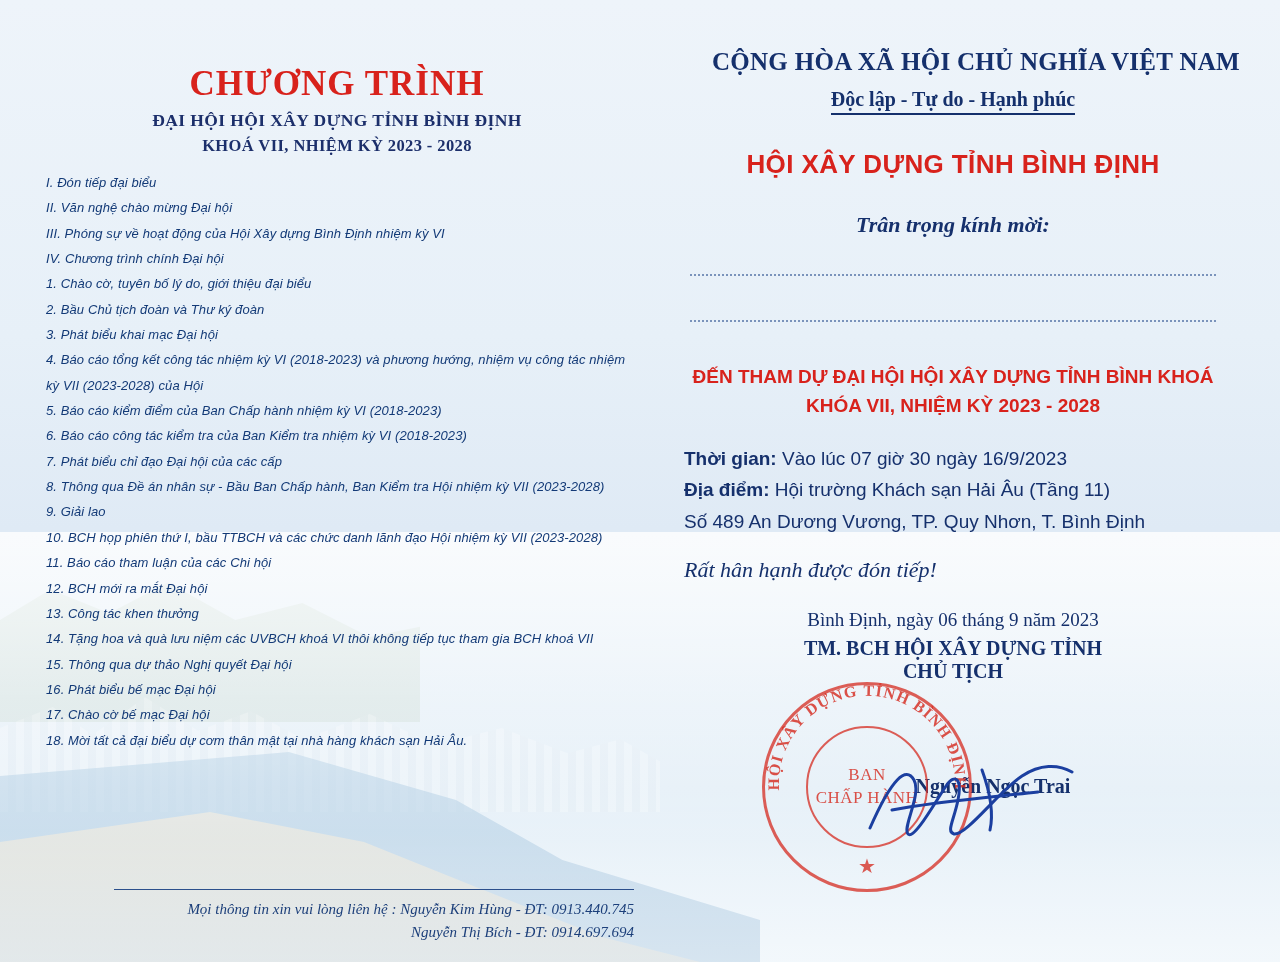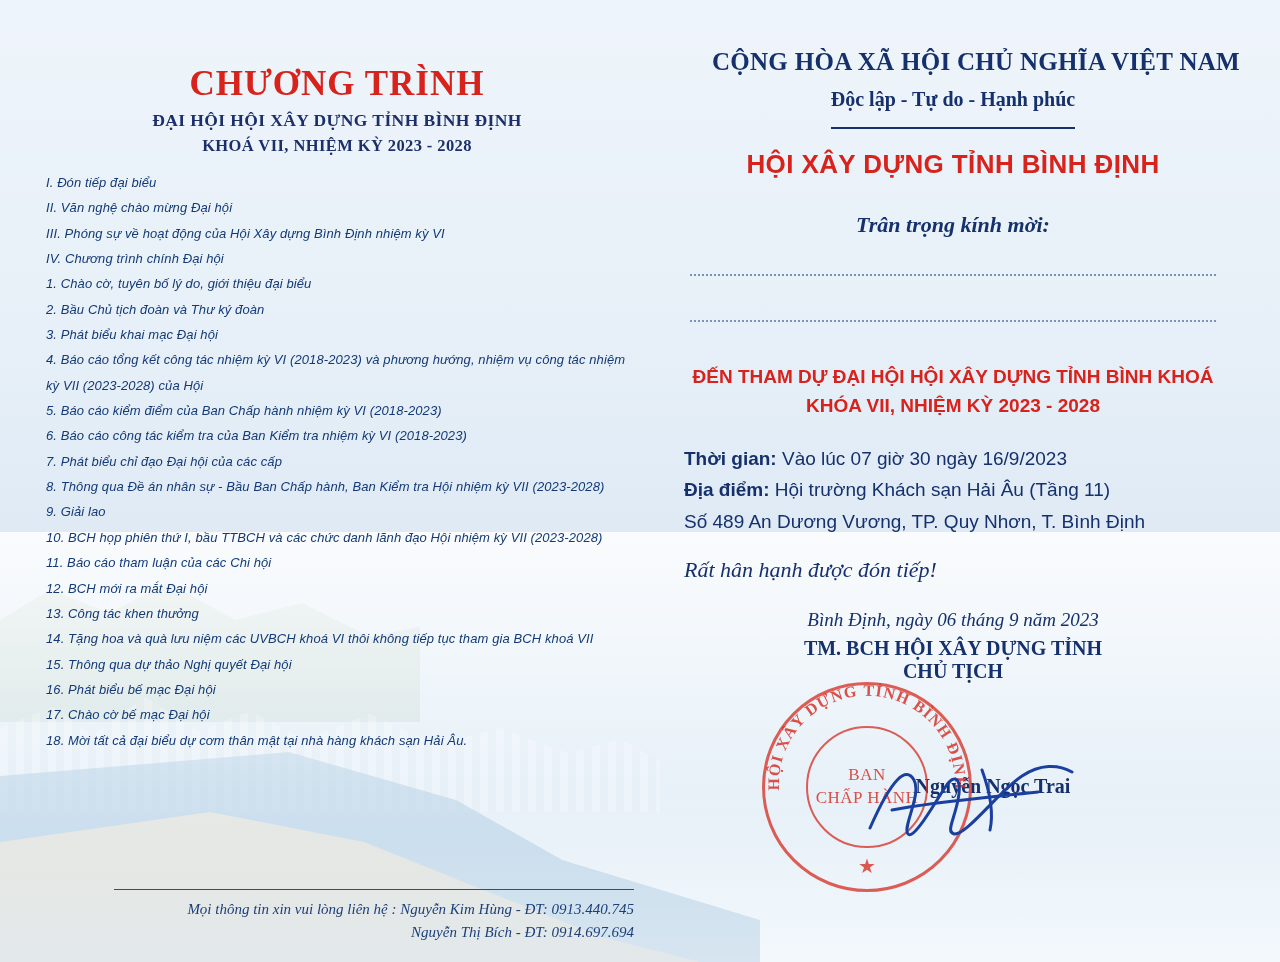--- a/index.html
+++ b/index.html
@@ -163,21 +163,21 @@
   .motto {
     text-align: center;
     color: #15306c;
     font-family: "Liberation Serif", serif;
     font-weight: bold;
     font-size: 20px;
     margin-top: 12px;
   }
   .motto span {
     border-bottom: 2px solid #15306c;
-    padding-bottom: 17px;
+    padding-bottom: 3px;
   }
   .org {
     text-align: center;
     color: #d8221c;
     font-weight: bold;
     font-size: 26px;
     letter-spacing: .4px;
     margin-top: 38px;
     font-family: "Liberation Sans", sans-serif;
   }
@@ -224,21 +224,20 @@
     font-weight: normal;
     font-size: 22px;
   }
   .sign {
     margin-top: 26px;
     text-align: center;
   }
   .sign .place {
     color: #15306c;
     font-family: "Liberation Serif", serif;
-    font-style: italic;
     font-size: 19px;
   }
   .sign .role1 {
     color: #15306c;
     font-family: "Liberation Serif", serif;
     font-weight: bold;
     font-size: 20px;
     margin-top: 6px;
   }
   .sign .role2 {

